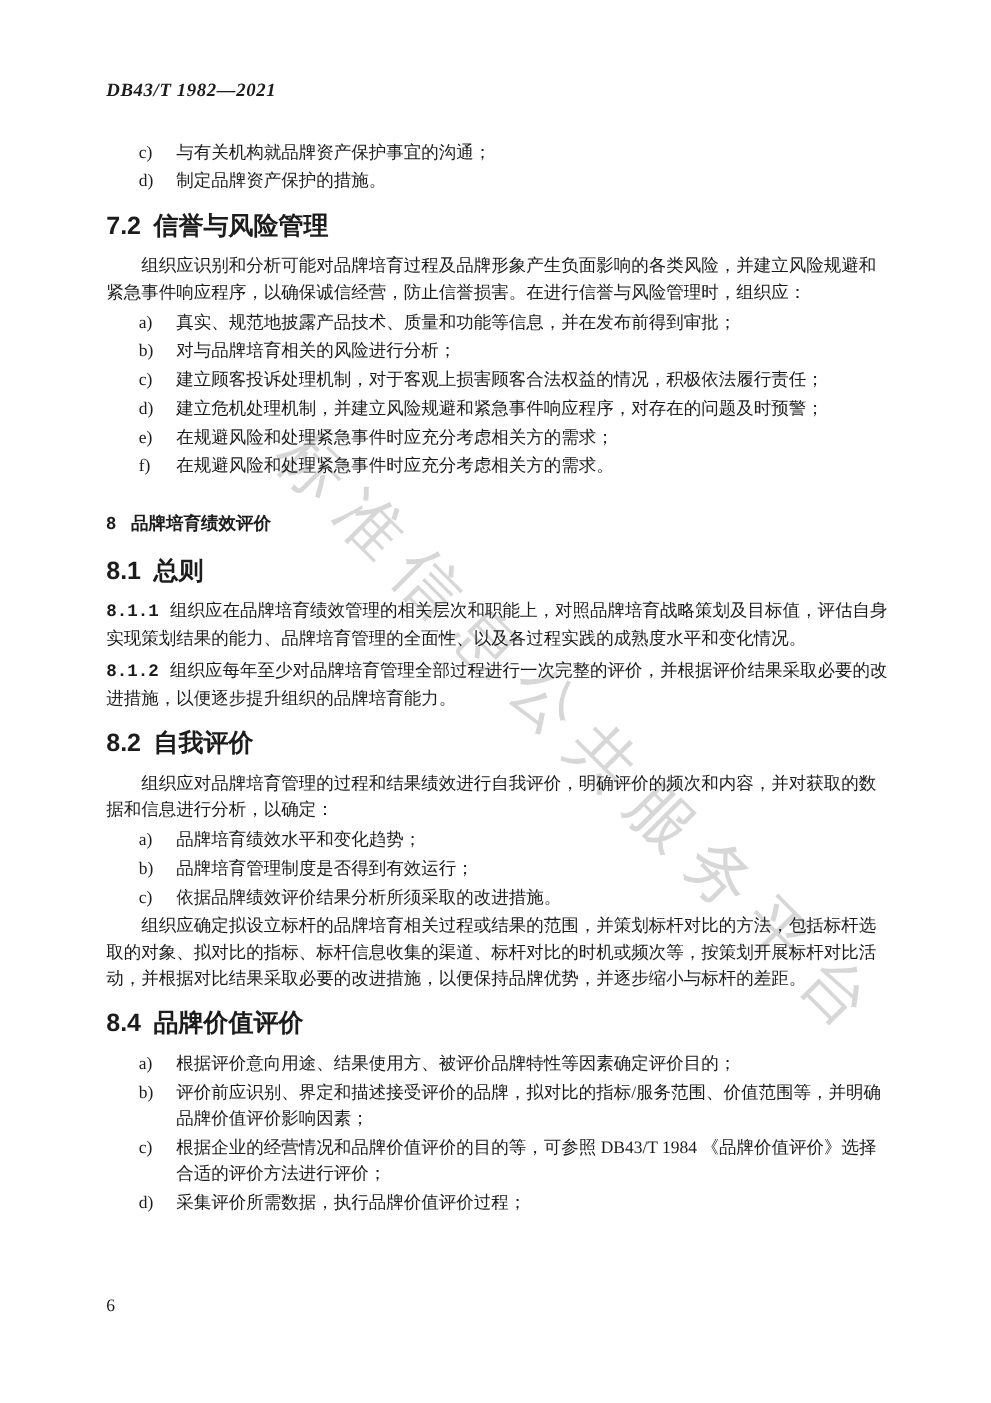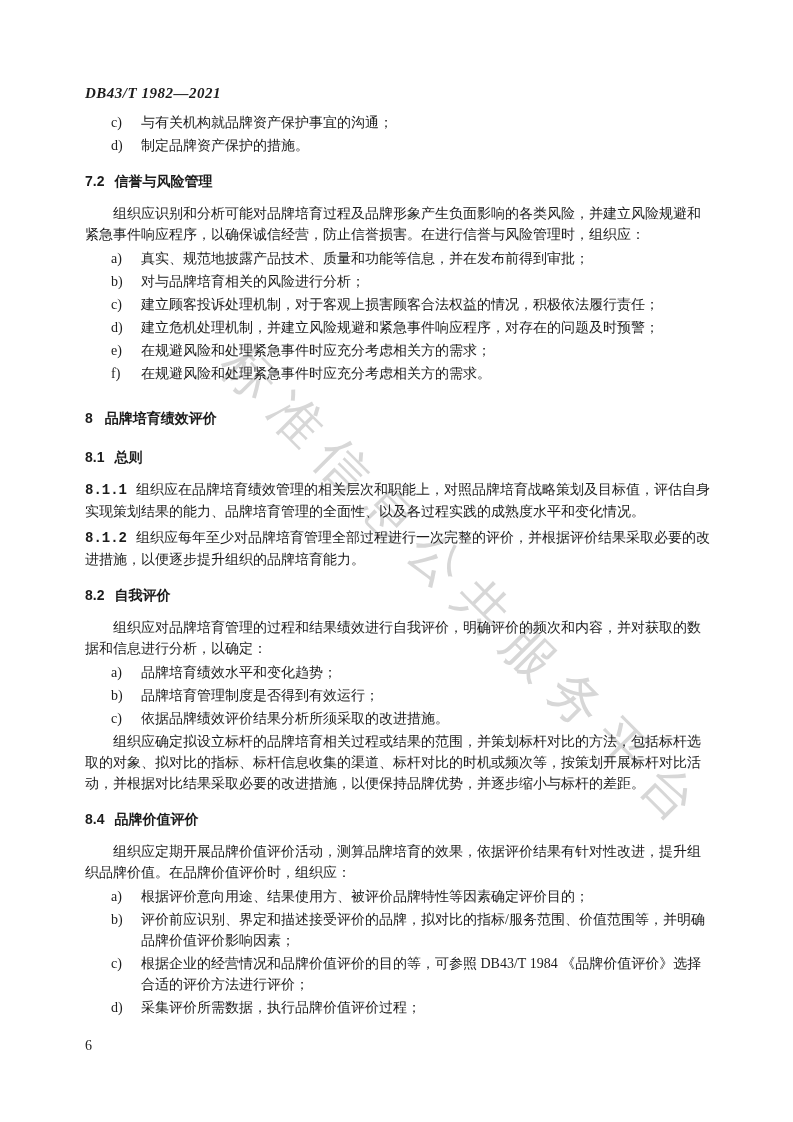--- a/index.html
+++ b/index.html
@@ -26,21 +26,21 @@
     letter-spacing: 14px;
     color: rgba(150, 150, 150, 0.38);
     white-space: nowrap;
     z-index: 1;
     pointer-events: none;
     font-family: "Liberation Serif", serif;
   }
 
   .doc-header {
     position: absolute;
-    top: 84px;
+    top: 64px;
     left: 85px;
     z-index: 2;
   }
   .doc-code {
     font-weight: bold;
     font-style: italic;
     font-size: 15px;
     letter-spacing: 0.5px;
   }
 
@@ -58,21 +58,21 @@
     display: flex;
     margin-left: 26px;
     margin-bottom: 2px;
   }
   .list-label { flex: 0 0 30px; }
   .list-text { flex: 1; }
 
   .sec-heading {
     font-family: "Liberation Sans", sans-serif;
     font-weight: bold;
-    font-size: 14px;
+    font-size: 20px;
     margin: 15px 0 11px 0;
   }
   .sec-heading .num { margin-right: 10px; }
 
   .chapter-heading {
     font-family: "Liberation Sans", sans-serif;
     font-weight: bold;
     font-size: 14px;
     margin: 24px 0 18px 0;
   }
@@ -178,21 +178,20 @@
     <div class="list-item">
       <span class="list-label">c)</span>
       <span class="list-text">依据品牌绩效评价结果分析所须采取的改进措施。</span>
     </div>
 
     <p class="para">组织应确定拟设立标杆的品牌培育相关过程或结果的范围，并策划标杆对比的方法，包括标杆选取的对象、拟对比的指标、标杆信息收集的渠道、标杆对比的时机或频次等，按策划开展标杆对比活动，并根据对比结果采取必要的改进措施，以便保持品牌优势，并逐步缩小与标杆的差距。</p>
 
     <h3 class="sec-heading">
       <span class="num">8.4</span><span>品牌价值评价</span>
     </h3>
-    <p class="para">组织应定期开展品牌价值评价活动，测算品牌培育的效果，依据评价结果有针对性改进，提升组织品牌价值。在品牌价值评价时，组织应：</p>
     <div class="list-item">
       <span class="list-label">a)</span>
       <span class="list-text">根据评价意向用途、结果使用方、被评价品牌特性等因素确定评价目的；</span>
     </div>
     <div class="list-item">
       <span class="list-label">b)</span>
       <span class="list-text">评价前应识别、界定和描述接受评价的品牌，拟对比的指标/服务范围、价值范围等，并明确品牌价值评价影响因素；</span>
     </div>
     <div class="list-item">
       <span class="list-label">c)</span>

